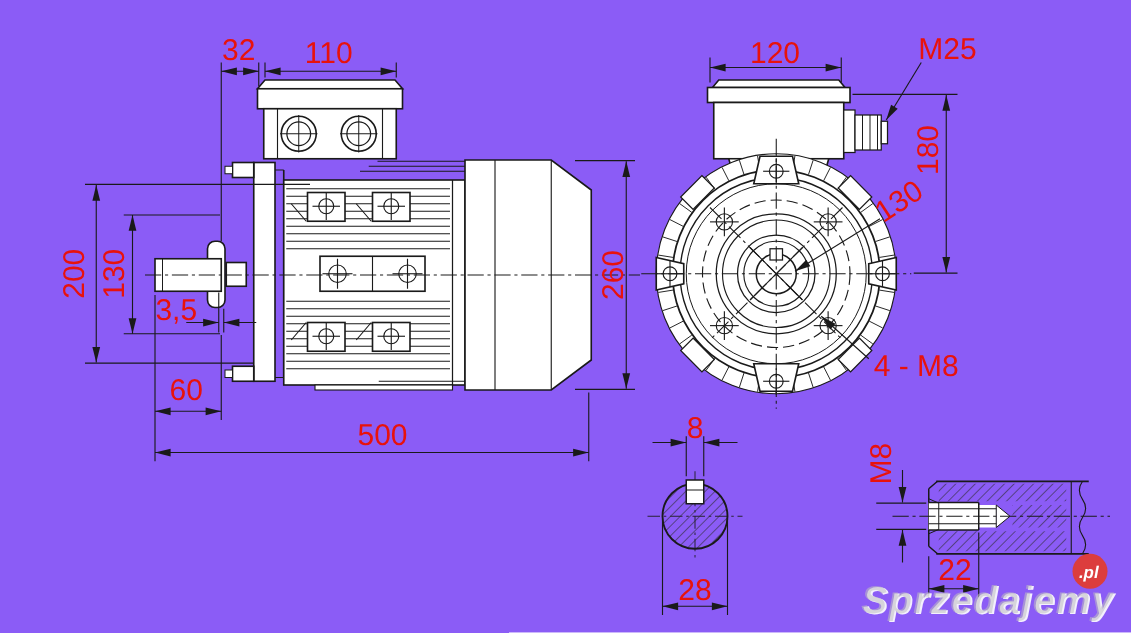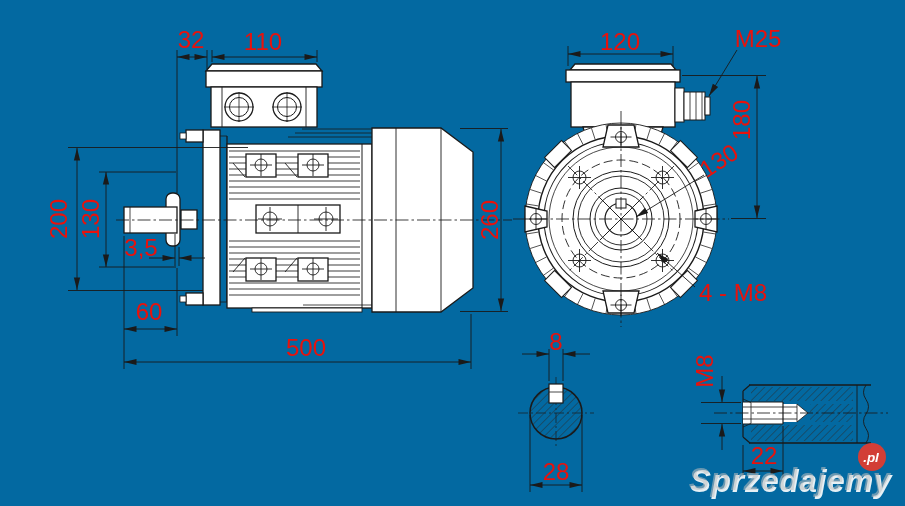--- a/index.html
+++ b/index.html
@@ -1,16 +1,16 @@
 <!DOCTYPE html>
 <html style="--dim-color: #e8120c; --line-color: #1a1a1a; --badge-color: #e23b2e; --wm-color: #bfbfbf;"><head>
 <meta charset="utf-8">
 <style>
   html,body{margin:0;padding:0;background:#fff;}
-  .stage{position:relative;width:905px;height:506px;background:#0369a1;overflow:hidden;}
+  .stage{position:relative;width:905px;height:506px;background:#8b5cf6;overflow:hidden;}
   svg{display:block;}
   .ink{stroke:var(--line-color,#1a1a1a);}
   .cl{stroke:var(--line-color,#1a1a1a);stroke-width:.85;stroke-dasharray:13 3 2.5 3;fill:none;}
   .cl2{stroke:var(--line-color,#1a1a1a);stroke-width:.7;stroke-dasharray:10 3 2 3;fill:none;}
   .dimln{stroke:var(--line-color,#1a1a1a);stroke-width:.9;fill:none;}
   .dim{font-family:"Liberation Sans",sans-serif;font-size:24px;fill:var(--dim-color,#e8120c);text-anchor:middle;}
   .wm{font-family:"Liberation Sans",sans-serif;font-style:italic;font-weight:bold;text-anchor:middle;}
 </style>
 </head>
 <body>

